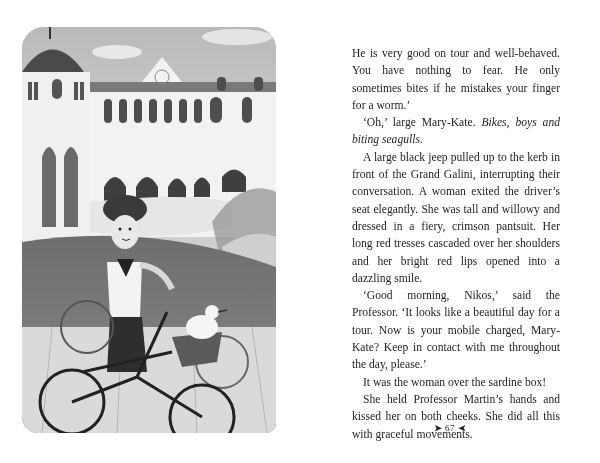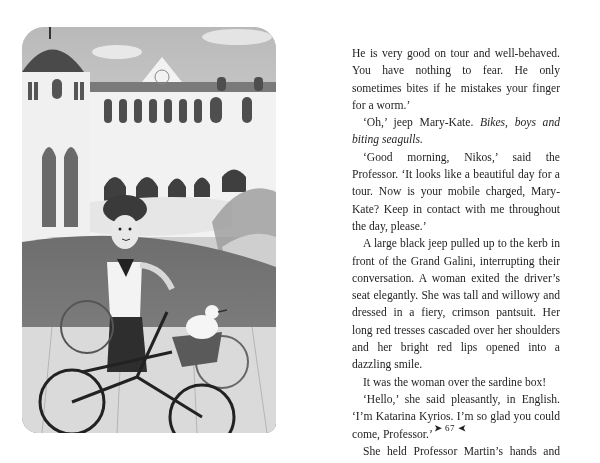--- a/index.html
+++ b/index.html
@@ -112,25 +112,24 @@
         <ellipse cx="180" cy="300" rx="16" ry="12" fill="#f5f5f5"></ellipse>
         <circle cx="190" cy="285" r="7" fill="#f5f5f5"></circle>
         <path d="M196 285 L205 283" stroke="#333" stroke-width="1.5"></path>
       </svg>
     </div>
   </div>
 
   <div class="page-right">
     <div class="text-column">
       <p>He is very good on tour and well-behaved. You have nothing to fear. He only sometimes bites if he mistakes your finger for a worm.’</p>
-      <p class="indent"><span>‘Oh,’ jeep Mary-Kate. </span><em>Bikes, boys and biting seagulls.</em></p>
+      <p class="indent"><span>‘Oh,’ large Mary-Kate. </span><em>Bikes, boys and biting seagulls.</em></p>
+      <p class="indent">A large black jeep pulled up to the kerb in front of the Grand Galini, interrupting their conversation. A woman exited the driver’s seat elegantly. She was tall and willowy and dressed in a fiery, crimson pantsuit. Her long red tresses cascaded over her shoulders and her bright red lips opened into a dazzling smile.</p>
       <p class="indent">‘Good morning, Nikos,’ said the Professor. ‘It looks like a beautiful day for a tour. Now is your mobile charged, Mary-Kate? Keep in contact with me throughout the day, please.’</p>
-      <p class="indent">A large black jeep pulled up to the kerb in front of the Grand Galini, interrupting their conversation. A woman exited the driver’s seat elegantly. She was tall and willowy and dressed in a fiery, crimson pantsuit. Her long red tresses cascaded over her shoulders and her bright red lips opened into a dazzling smile.</p>
       <p class="indent">It was the woman over the sardine box!</p>
-      <p class="indent">‘Hello,’ she said pleasantly, in English. ‘I’m Katarina Kyrios. I’m so glad you could come, Professor.’</p>
       <p class="indent">She held Professor Martin’s hands and kissed her on both cheeks. She did all this with graceful movements.</p>
     </div>
     <div class="folio">
       <span class="orn">➤</span>
       <span>67</span>
       <span class="orn" style="transform:scaleX(-1);">➤</span>
     </div>
   </div>
 
 </div>

